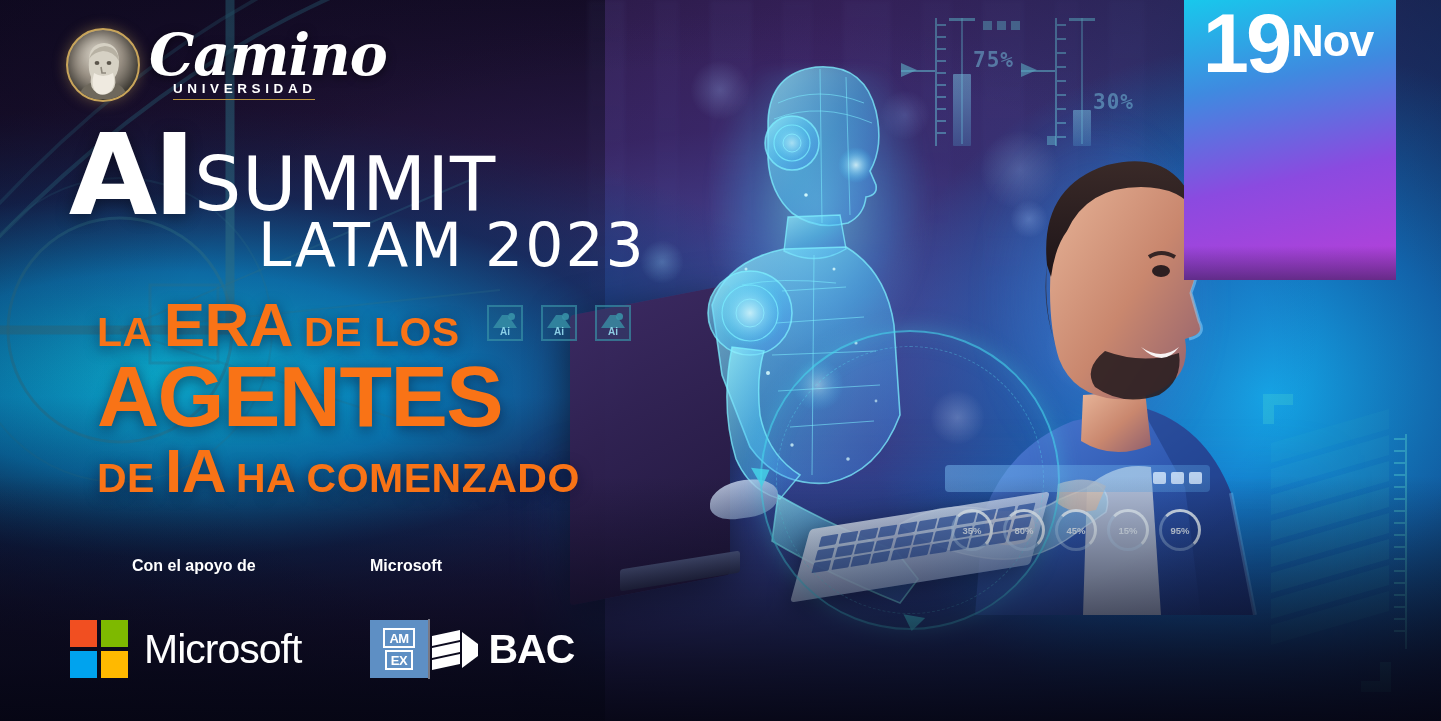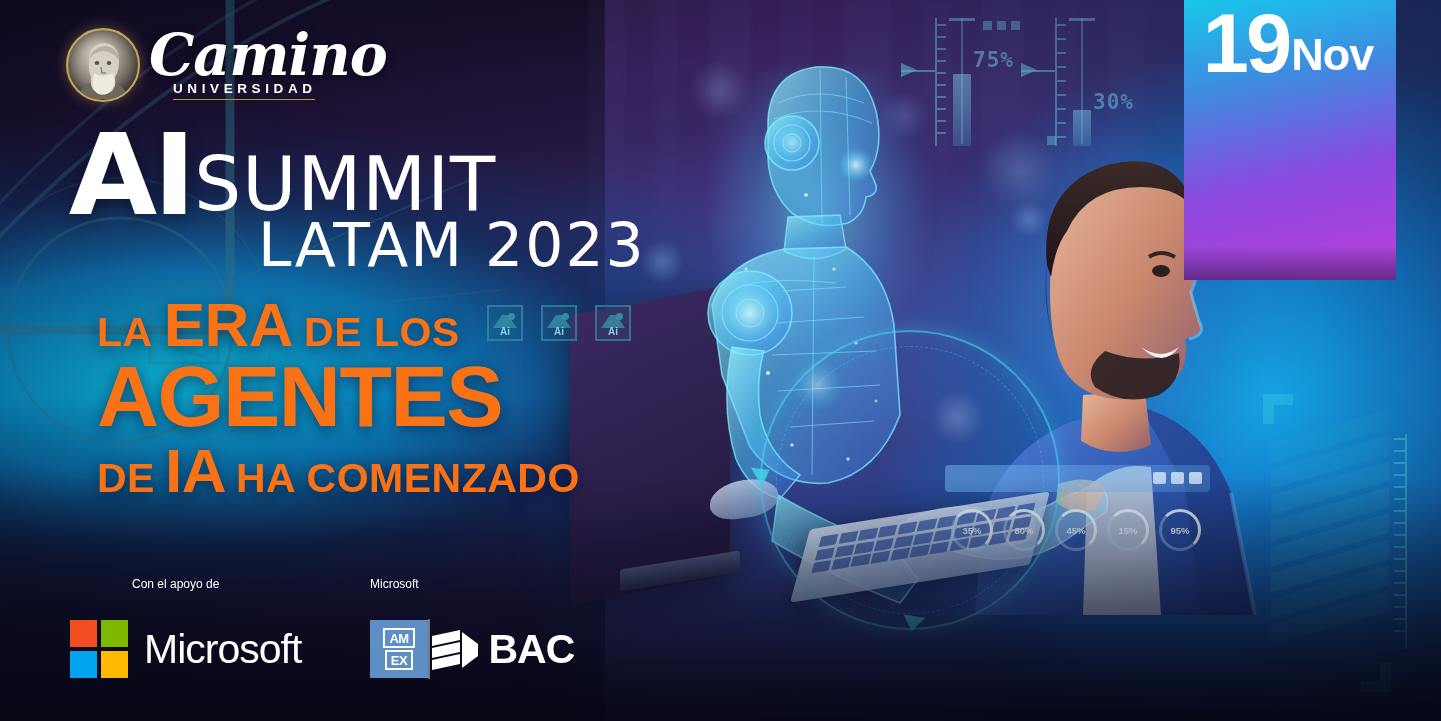--- a/index.html
+++ b/index.html
@@ -223,35 +223,35 @@
     background:linear-gradient(168deg,#18c8ec 0%,#3f8ae0 30%,#8b4ae0 62%,#b93fd8 100%);
     display:flex; flex-direction:column; align-items:center; padding-top:16px;
   }
   .date-panel::after{
     content:""; position:absolute; left:0; right:0; bottom:0; height:34px;
     background:linear-gradient(180deg, rgba(185,63,216,0), rgba(35,25,70,.55));
   }
   .dnum{ display:flex; align-items:flex-end; color:#fff; }
   .d-big{ font-size:83px; font-weight:700; line-height:.84; letter-spacing:-3px; }
   .d-y{ font-size:35px; font-weight:500; line-height:1; margin-left:2px; margin-bottom:3px; }
-  .d-nov{ font-size:45px; font-weight:700; line-height:1; margin-left:2px; margin-bottom:2px; letter-spacing:-1px; }
+  .d-nov{ font-size:45px; font-weight:700; line-height:1; margin-left:2px; margin-bottom:16px; letter-spacing:-1px; }
   .row18{ margin-left:-16px; }
   .row19{ margin-left:-4px; margin-top:-7px; }
   .venue{
     margin-top:12px; width:190px; padding:9px 6px 10px;
     background:linear-gradient(150deg,#6a3ed6,#8361e8);
     border-radius:11px; color:#fff; text-align:center;
     font-size:17.5px; font-weight:700; line-height:1.15;
     box-shadow:0 4px 16px rgba(20,10,50,.4);
     position:relative; z-index:2;
   }
 
   
   .sponsors{ position:absolute; left:70px; bottom:42px; width:560px; }
-  .sp-labels{ display:flex; color:#fff; font-size:12px; font-weight:400; margin-bottom:28px; }
+  .sp-labels{ display:flex; color:#fff; font-size:16px; font-weight:700; margin-bottom:44px; }
   .sp-l1{ width:300px; padding-left:62px; }
   .sp-logos{ display:flex; align-items:center; }
   .ms{ display:flex; align-items:center; gap:16px; width:300px; }
   .ms-grid{ display:grid; grid-template-columns:27px 27px; grid-template-rows:27px 27px; gap:4px; }
   .ms-word{ color:#fff; font-size:41px; font-weight:400; letter-spacing:-1px; }
   .presenta-group{ display:flex; align-items:center; }
   .amex{
     width:58px; height:58px; background:#5e8fc4; position:relative;
     display:flex; flex-direction:column; align-items:center; justify-content:center; gap:2px;
   }

